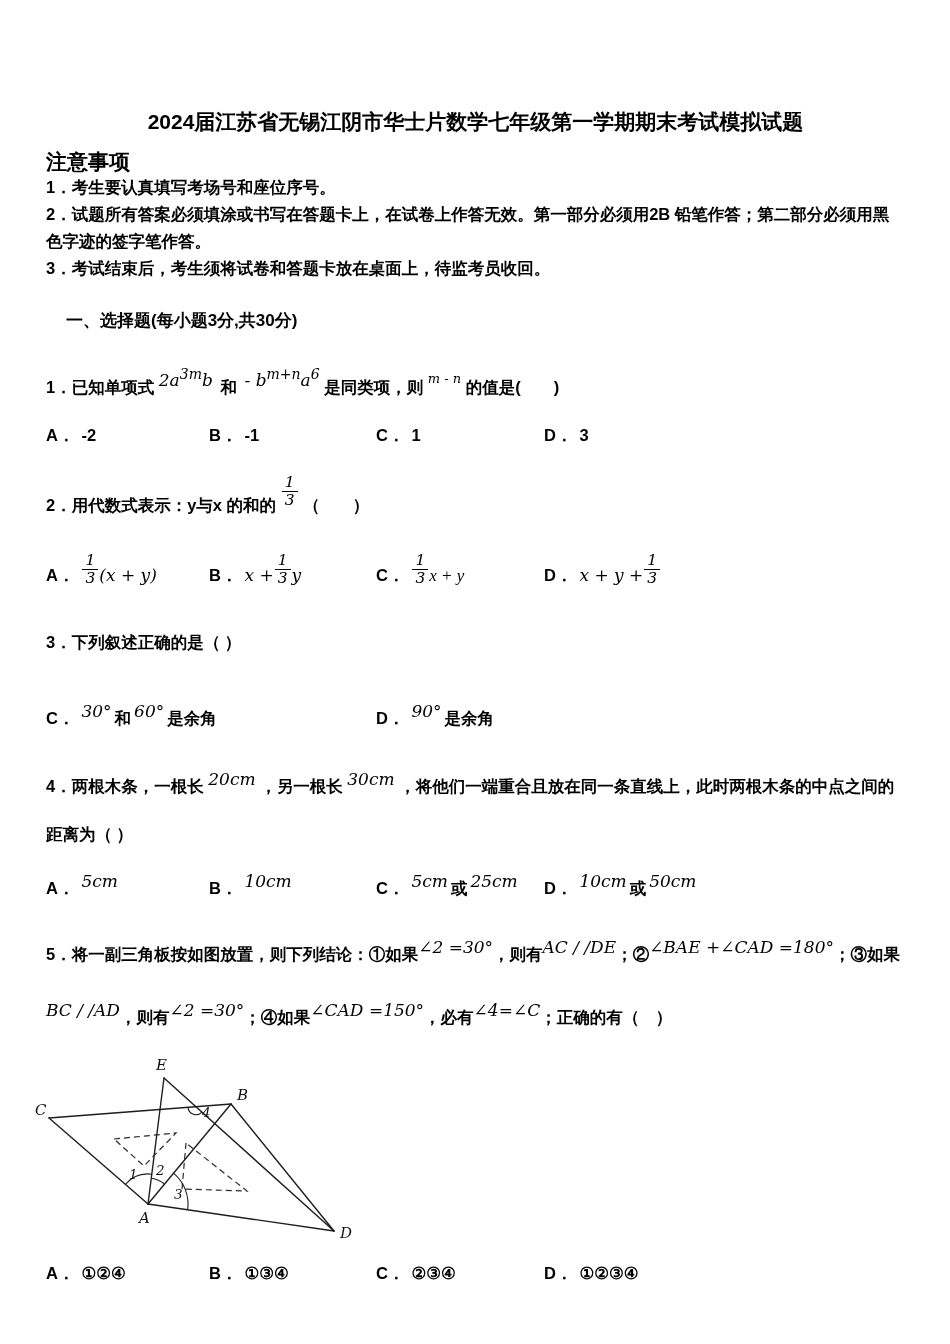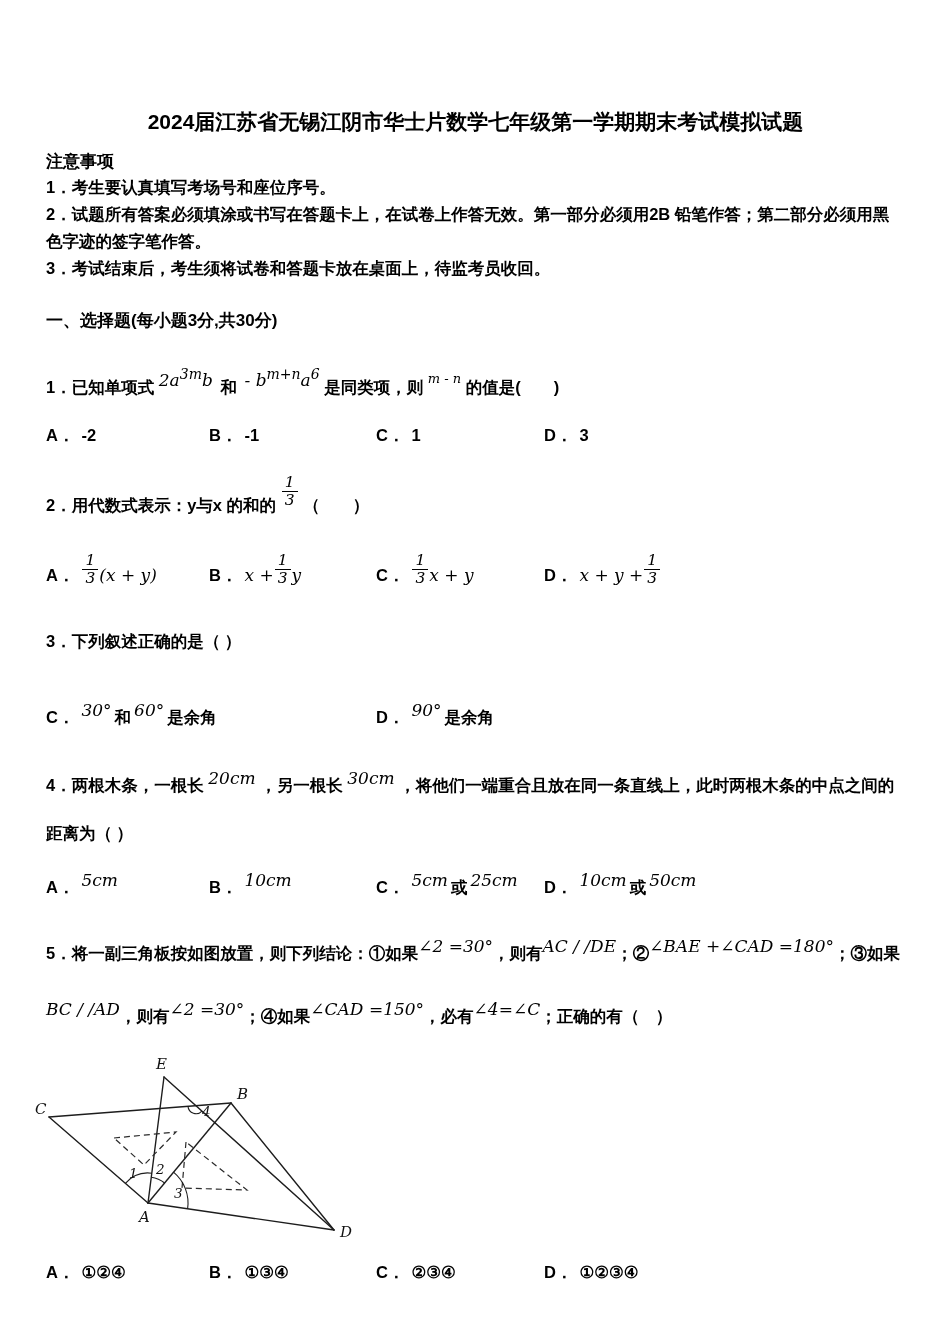--- a/index.html
+++ b/index.html
@@ -1,22 +1,22 @@
 <!DOCTYPE html>
 <html><head>
 <meta charset="utf-8">
 <style>
   html,body{margin:0;padding:0;background:#ffffff;}
   body{width:950px;height:1344px;overflow:hidden;color:#000;}
   .page{box-sizing:border-box;width:950px;height:1344px;padding:108px 45px 0 46px;
         font-family:"Liberation Sans",sans-serif;font-weight:700;font-size:16.5px;line-height:26px;}
   .title{text-align:center;font-size:21px;line-height:27px;margin:0 0 14px 0;}
-  .notice-heading{font-size:17px;line-height:25px;}
+  .notice-heading{font-size:21px;line-height:25px;}
   .notice-item{line-height:27px;}
-  .section-heading{margin-top:26px;font-size:17px;line-height:25px;}
+  .section-heading{margin-top:26px;font-size:17px;line-height:25px;margin-left:20px;}
   .stem{margin-top:20px;}
   .q2stem{margin-top:26px;}
   .q4stem,.q5stem{line-height:48px;}
   .q5stem{line-height:56px;}
   
   .m{font-family:"DejaVu Serif",serif;font-style:italic;font-weight:400;font-size:17px;
      vertical-align:7px;white-space:nowrap;}
   .m sup{font-size:14px;vertical-align:7px;font-style:italic;}
   .m.hi{vertical-align:10px;}
   .frac{display:inline-block;text-align:center;vertical-align:-2px;
@@ -65,21 +65,21 @@
   </div>
 
   <div class="stem q2stem">
     <span>2．用代数式表示：y与x 的和的</span>
     <span class="frac hi"><span class="num">1</span><span class="den">3</span></span>
     <span>（　　）</span>
   </div>
   <div class="opt-row" style="margin-top:34px;">
     <span class="opt"><span class="lbl">A．</span><span class="m" style="vertical-align:0;"></span><span class="frac"><span class="num">1</span><span class="den">3</span></span><span class="m" style="vertical-align:0;">(x + y)</span></span>
     <span class="opt"><span class="lbl">B．</span><span class="m" style="vertical-align:0;">x +</span><span class="frac"><span class="num">1</span><span class="den">3</span></span><span class="m" style="vertical-align:0;">y</span></span>
-    <span class="opt"><span class="lbl">C．</span><span class="m" style="vertical-align:0;"></span><span class="frac"><span class="num">1</span><span class="den">3</span></span><span class="m" style="vertical-align:0;">x + y</span></span>
+    <span class="opt"><span class="lbl">C．</span><span class="m" style="vertical-align:0;"></span><span class="frac"><span class="num">1</span><span class="den">3</span></span><span class="m" style="vertical-align:0;font-family:Liberation Serif, serif;">x + y</span></span>
     <span class="opt"><span class="lbl">D．</span><span class="m" style="vertical-align:0;">x + y +</span><span class="frac"><span class="num">1</span><span class="den">3</span></span><span class="m" style="vertical-align:0;"></span></span>
   </div>
 
   <div class="stem" style="margin-top:40px;">3．下列叙述正确的是（  ）</div>
   <div class="opt-row2" style="margin-top:43px;">
     <span class="opt"><span class="lbl">C．</span><span class="m">30°</span><span class="cnmid">和</span><span class="m">60°</span><span class="cnmid">是余角</span></span>
     <span class="opt"><span class="lbl">D．</span><span class="m">90°</span><span class="cnmid">是余角</span></span>
   </div>
 
   <div class="stem q4stem" style="margin-top:24px;">

